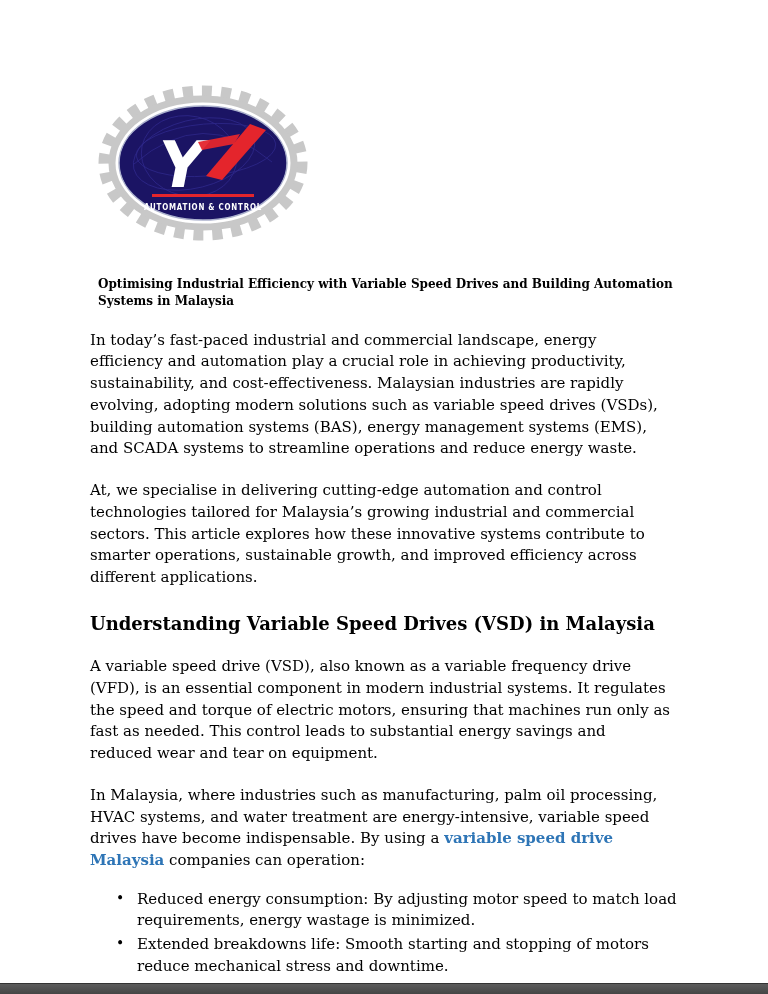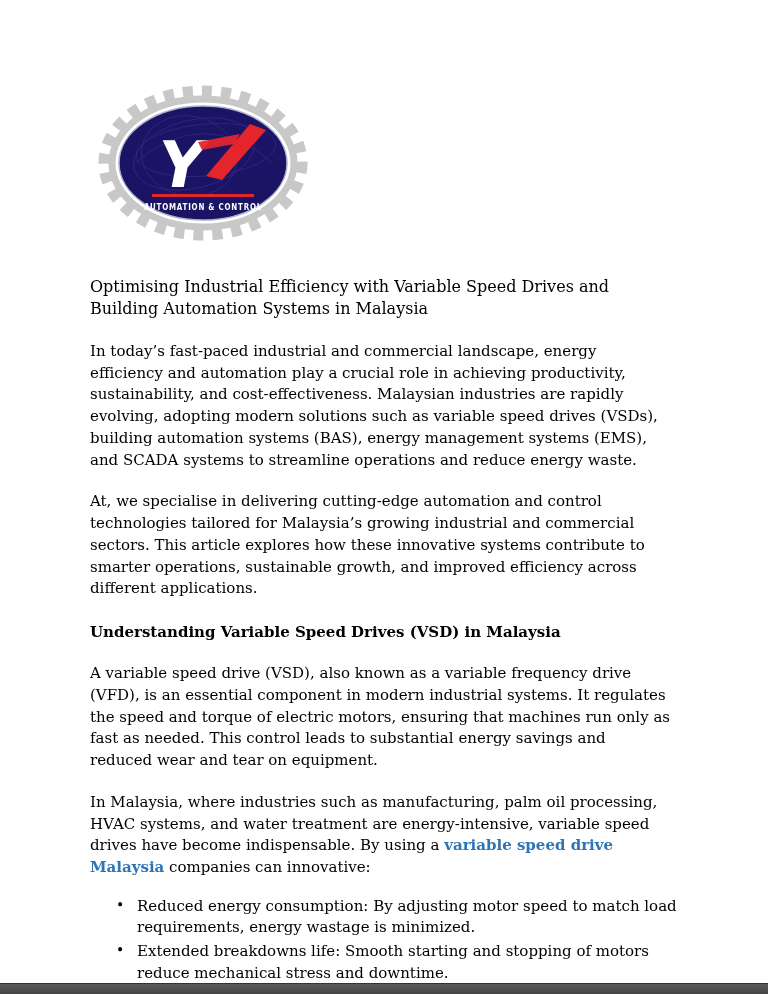--- a/index.html
+++ b/index.html
@@ -16,32 +16,32 @@
     position:absolute;
     left:90px;right:88px;top:0;
   }
   .logo-wrap{
     margin-top:84px;
     margin-left:4px;
     width:218px;height:162px;
   }
   .logo-wrap svg{display:block;width:100%;height:100%;}
   h1.article-title{
-    font-size:16px;
+    font-size:12px;
     line-height:1.4;
-    font-weight:normal;
-    margin:30px 0 0 0;
+    font-weight:bold;
+    margin:30px 0 0 8px;
   }
   p.body-para{
     font-size:15px;
     line-height:1.45;
     margin:20px 8px 0 0;
   }
   h2.section-heading{
-    font-size:15px;
+    font-size:18px;
     line-height:1.4;
     font-weight:bold;
     margin:22px 0 0 0;
   }
   a.inline-link{
     color:#2e75b6;
     font-weight:bold;
     text-decoration:none;
     cursor:pointer;
   }
@@ -111,21 +111,21 @@
     <h1 class="article-title">Optimising Industrial Efficiency with Variable Speed Drives and Building Automation Systems in Malaysia</h1>
 
     <p class="body-para">In today’s fast-paced industrial and commercial landscape, energy efficiency and automation play a crucial role in achieving productivity, sustainability, and cost-effectiveness. Malaysian industries are rapidly evolving, adopting modern solutions such as variable speed drives (VSDs), building automation systems (BAS), energy management systems (EMS), and SCADA systems to streamline operations and reduce energy waste.</p>
 
     <p class="body-para">At, we specialise in delivering cutting-edge automation and control technologies tailored for Malaysia’s growing industrial and commercial sectors. This article explores how these innovative systems contribute to smarter operations, sustainable growth, and improved efficiency across different applications.</p>
 
     <h2 class="section-heading">Understanding Variable Speed Drives (VSD) in Malaysia</h2>
 
     <p class="body-para">A variable speed drive (VSD), also known as a variable frequency drive (VFD), is an essential component in modern industrial systems. It regulates the speed and torque of electric motors, ensuring that machines run only as fast as needed. This control leads to substantial energy savings and reduced wear and tear on equipment.</p>
 
-    <p class="body-para"><span>In Malaysia, where industries such as manufacturing, palm oil processing, HVAC systems, and water treatment are energy-intensive, variable speed drives have become indispensable. By using a </span><a class="inline-link" href="#">variable speed drive Malaysia</a><span> companies can innovative:</span></p>
+    <p class="body-para"><span>In Malaysia, where industries such as manufacturing, palm oil processing, HVAC systems, and water treatment are energy-intensive, variable speed drives have become indispensable. By using a </span><a class="inline-link" href="#">variable speed drive Malaysia</a><span> companies can operation:</span></p>
 
     <ul class="bullet-list">
       <li><span>Reduced energy consumption: By adjusting motor speed to match load requirements, energy wastage is minimized.</span></li>
       <li><span>Extended breakdowns life: Smooth starting and stopping of motors reduce mechanical stress and downtime.</span></li>
       <li><span>Lower maintenance costs: Controlled motor operation means fewer breakdowns and reduced maintenance expenses.</span></li>
 
     </ul>
 
   </div>
 

